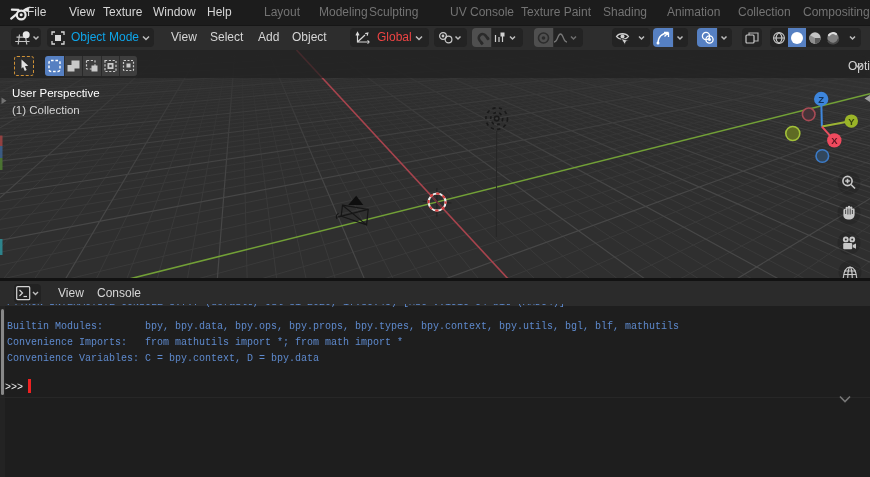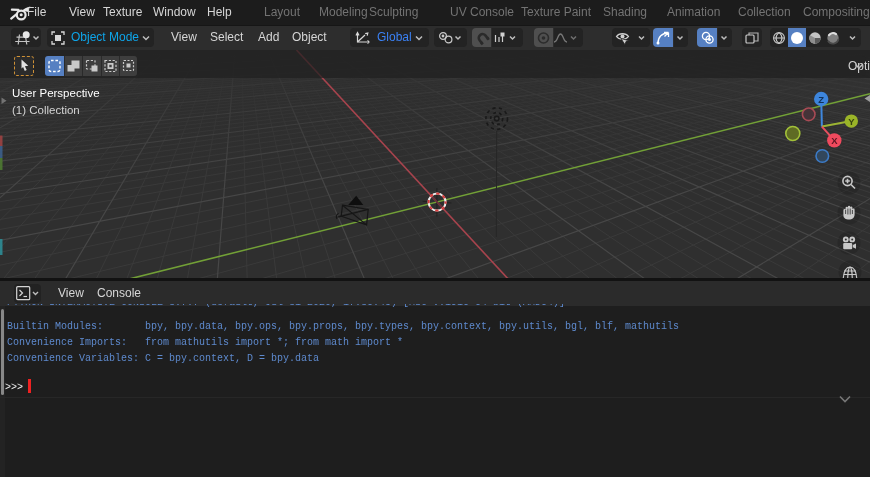--- a/index.html
+++ b/index.html
@@ -66,21 +66,21 @@
 <div class="m2" style="left:258px">Add</div>
 <div class="m2" style="left:292px">Object</div>
 <div class="pill" style="left:350px;top:28px;width:79px;height:19px"></div>
 <svg class="abs" style="left:354px;top:31px" width="17" height="14" viewBox="0 0 17 14">
  <g stroke="#d8d8d8" stroke-width="1.2" fill="none">
   <path d="M3.5 2.5 L3.5 11 L13.5 11"></path>
   <path d="M3.5 11 L11 4"></path>
   <path d="M2 4.5 L3.5 1.5 L5 4.5 M11.2 2.6 L13.8 2.0 L13.2 4.7 M13.5 9.5 L15 11 L13.5 12.5"></path>
  </g>
 </svg>
-<div class="m2" style="left:377px;color:#3b82f6">Global</div>
+<div class="m2" style="left:377px;color:#ef4444">Global</div>
 <svg class="abs" style="left:414px;top:34px" width="10" height="8" viewBox="0 0 10 8">
     <path d="M2 2.5 L5 5.5 L8 2.5" stroke="#bdbdbd" stroke-width="1.5" fill="none"></path>
   </svg>
 <div class="pill" style="left:434px;top:28px;width:33px;height:19px"></div>
 <svg class="abs" style="left:437px;top:30px" width="28" height="16" viewBox="0 0 28 16">
  <g stroke="#c9c9c9" stroke-width="1.2" fill="none">
   <circle cx="6" cy="6" r="3.4"></circle>
   <circle cx="11.5" cy="9.5" r="3.4"></circle>
  </g>
  <circle cx="6" cy="6" r="1.4" fill="#c9c9c9"></circle>

